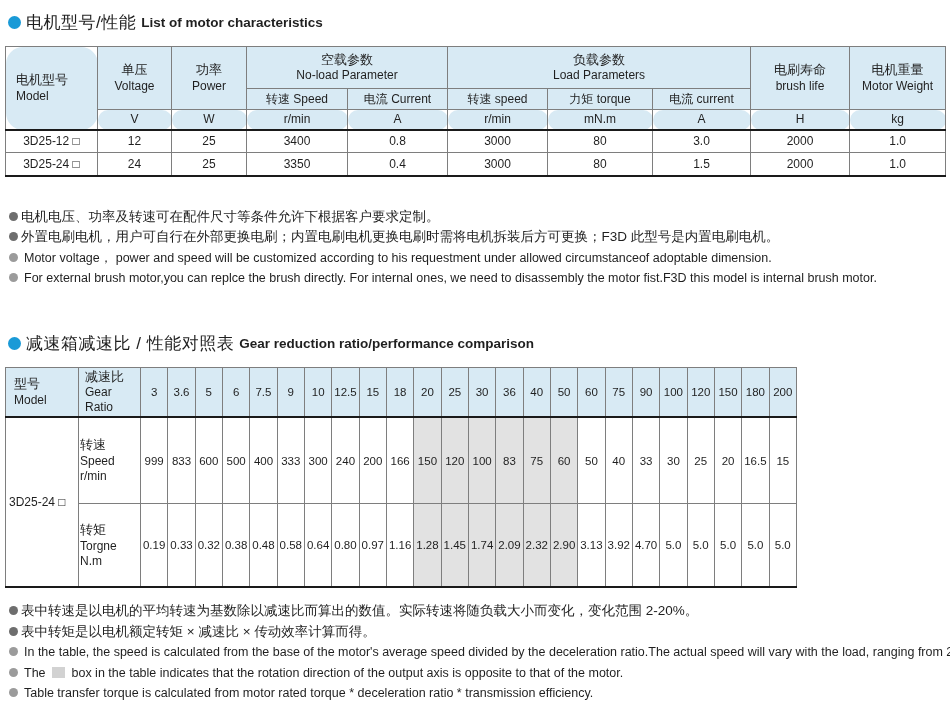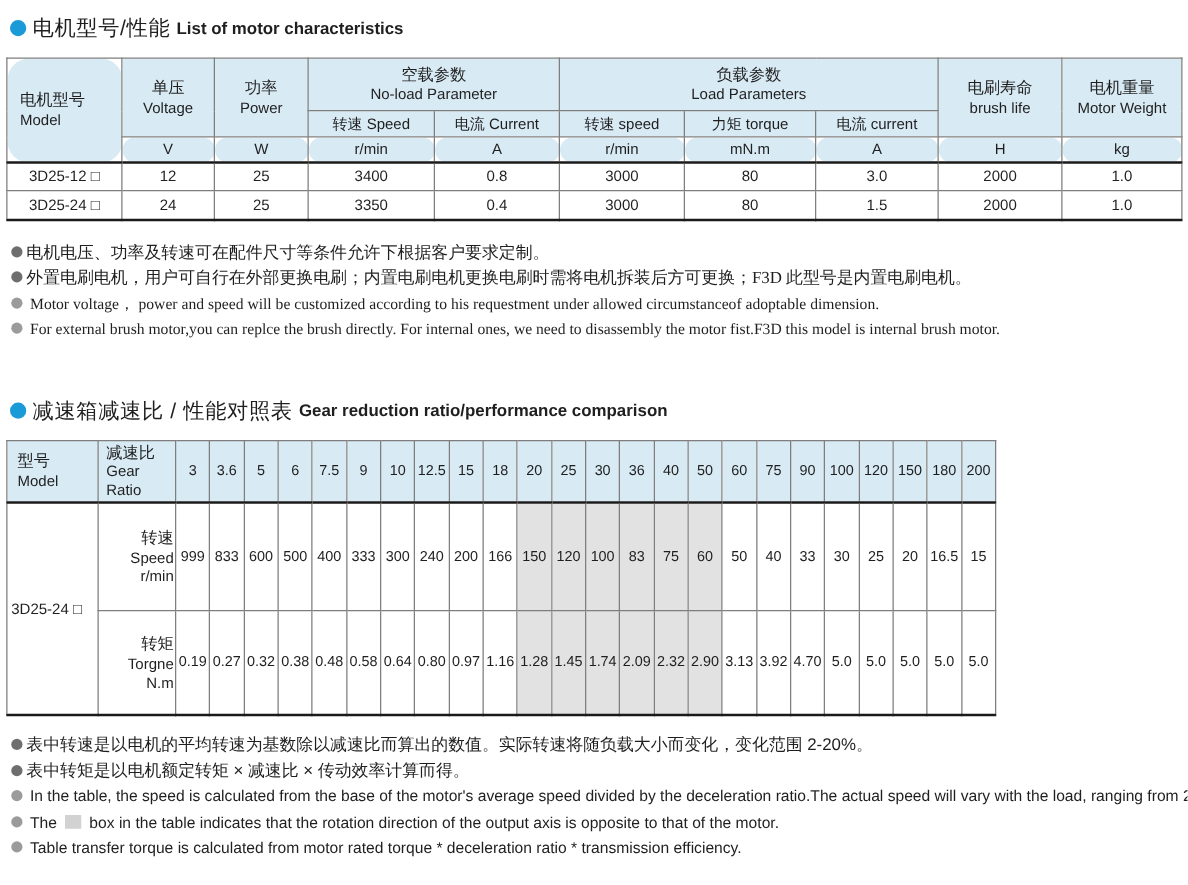--- a/index.html
+++ b/index.html
@@ -38,32 +38,32 @@
   .t1 tr.h3{height:20px;}
   .t1 tr.dr{height:23px;}
   .t1 tr.h3 td,.t1 td.thicksep{border-bottom:2px solid var(--thick);border-radius:17px;}
 
   
   .t2{margin-top:9px;}
   .t2 tr.h td{height:48px;border-bottom:2px solid var(--thick);}
   .t2 tr.r1 td{height:86px;}
   .t2 tr.r2 td{height:84px;}
   .t2 td{font-size:11.5px;padding:1px 1px;}
-  .t2 td.rowlabel{text-align:right;padding-left:17px;font-size:12px;}
+  .t2 td.rowlabel{text-align:left;padding-left:1px;font-size:12px;}
   .t2 td.modelcell{text-align:left;padding-left:3px;font-size:12px;white-space:nowrap;}
 
   
   .notes{margin:14px 0 0 4px;}
   .note{white-space:nowrap;line-height:20.5px;}
   .note.zh{font-size:13.5px;}
   .note.en{font-size:12.5px;}
   .nb{display:inline-block;width:9px;height:9px;border-radius:50%;background:#6e6e6e;margin-right:3px;vertical-align:0;}
   .note.en .nb{background:#9b9b9b;margin-right:6px;}
   .swatch{display:inline-block;width:13px;height:11px;background:#d2d2d2;vertical-align:-1px;margin:0 3px;}
-  .notes1-block{margin-top:15px;font-family:Liberation Serif, serif;}
+  .notes1-block{margin-top:30px;}
   .notes2-block{margin-top:13px;}
   .gap-before-s2{margin-top:43px;}
 </style>
 </head>
 <body>
 
 <div class="page">
 
   <div class="section-title">
     <span class="dot"></span>
@@ -246,21 +246,21 @@
           <td>16.5</td>
           <td>15</td>
         </tr>
       <tr class="r2" id="t2-torque-row">
         <td class="rowlabel">
           <div class="cell-zh">转矩</div>
           <div class="cell-en">Torgne</div>
           <div class="cell-en">N.m</div>
         </td>
       <td>0.19</td>
-          <td>0.27</td>
+          <td>0.33</td>
           <td>0.32</td>
           <td>0.38</td>
           <td>0.48</td>
           <td>0.58</td>
           <td>0.64</td>
           <td>0.80</td>
           <td>0.97</td>
           <td>1.16</td>
           <td class="shaded">1.28</td>
           <td class="shaded">1.45</td>

